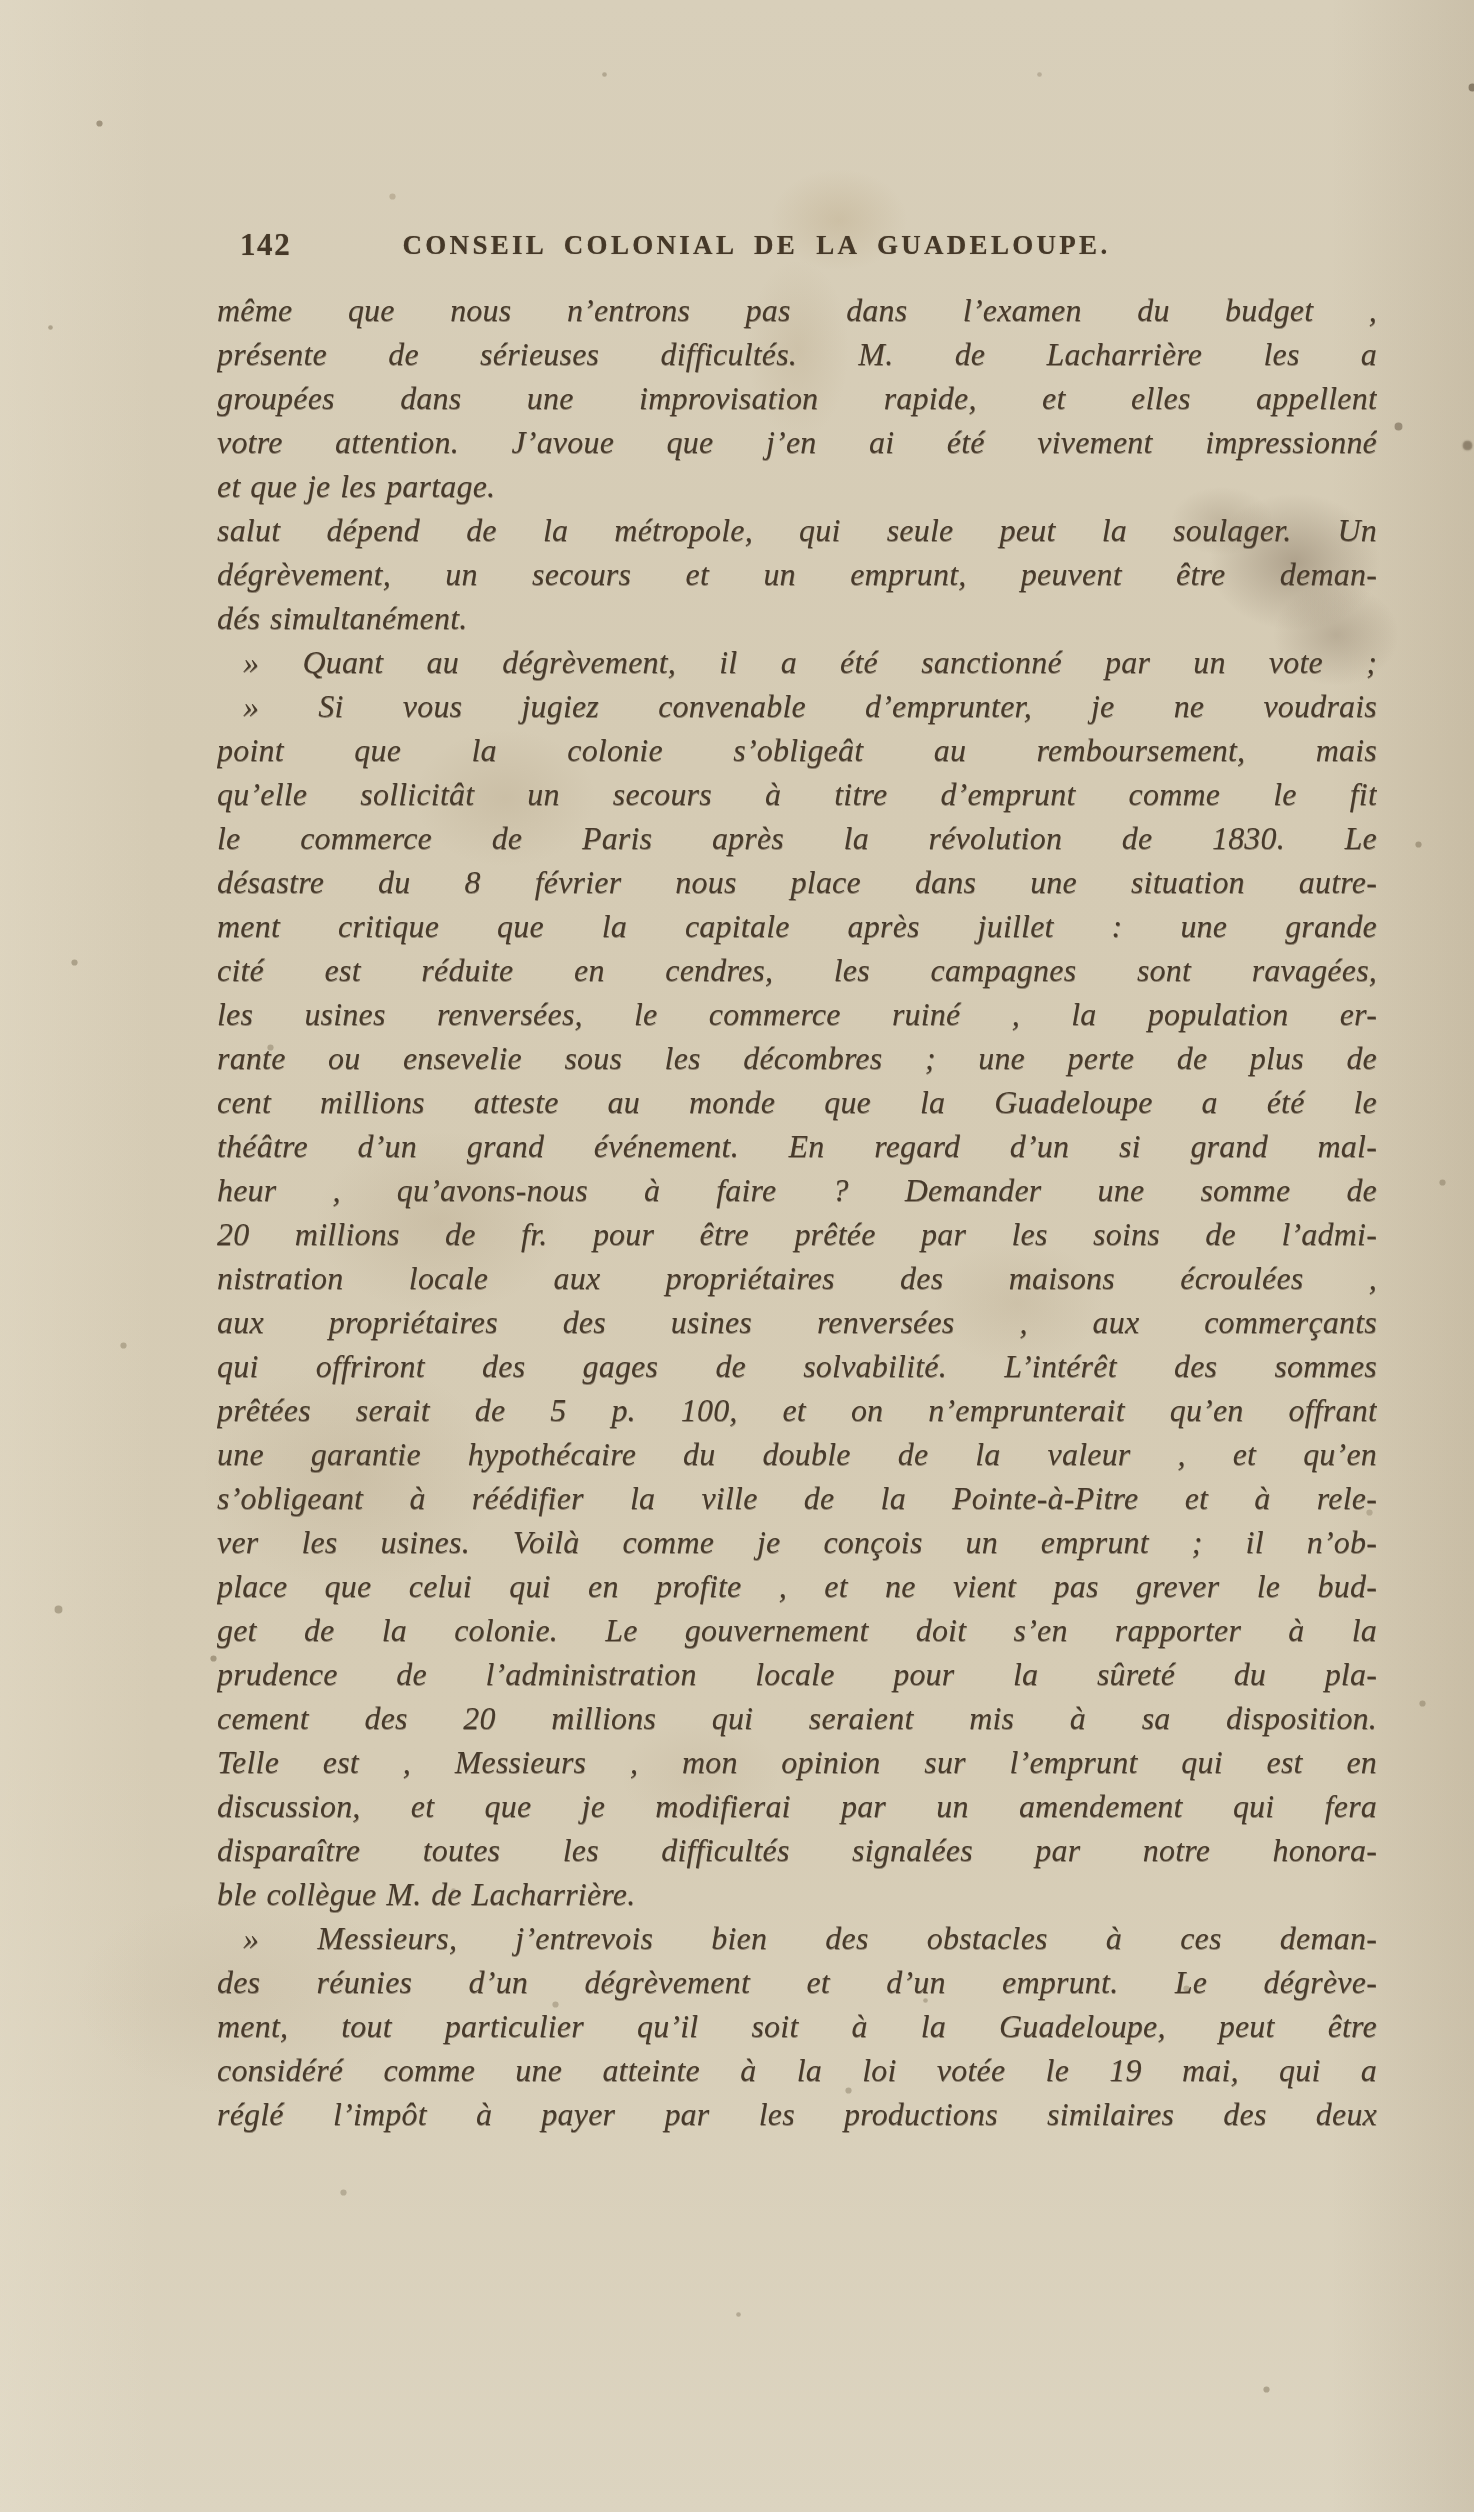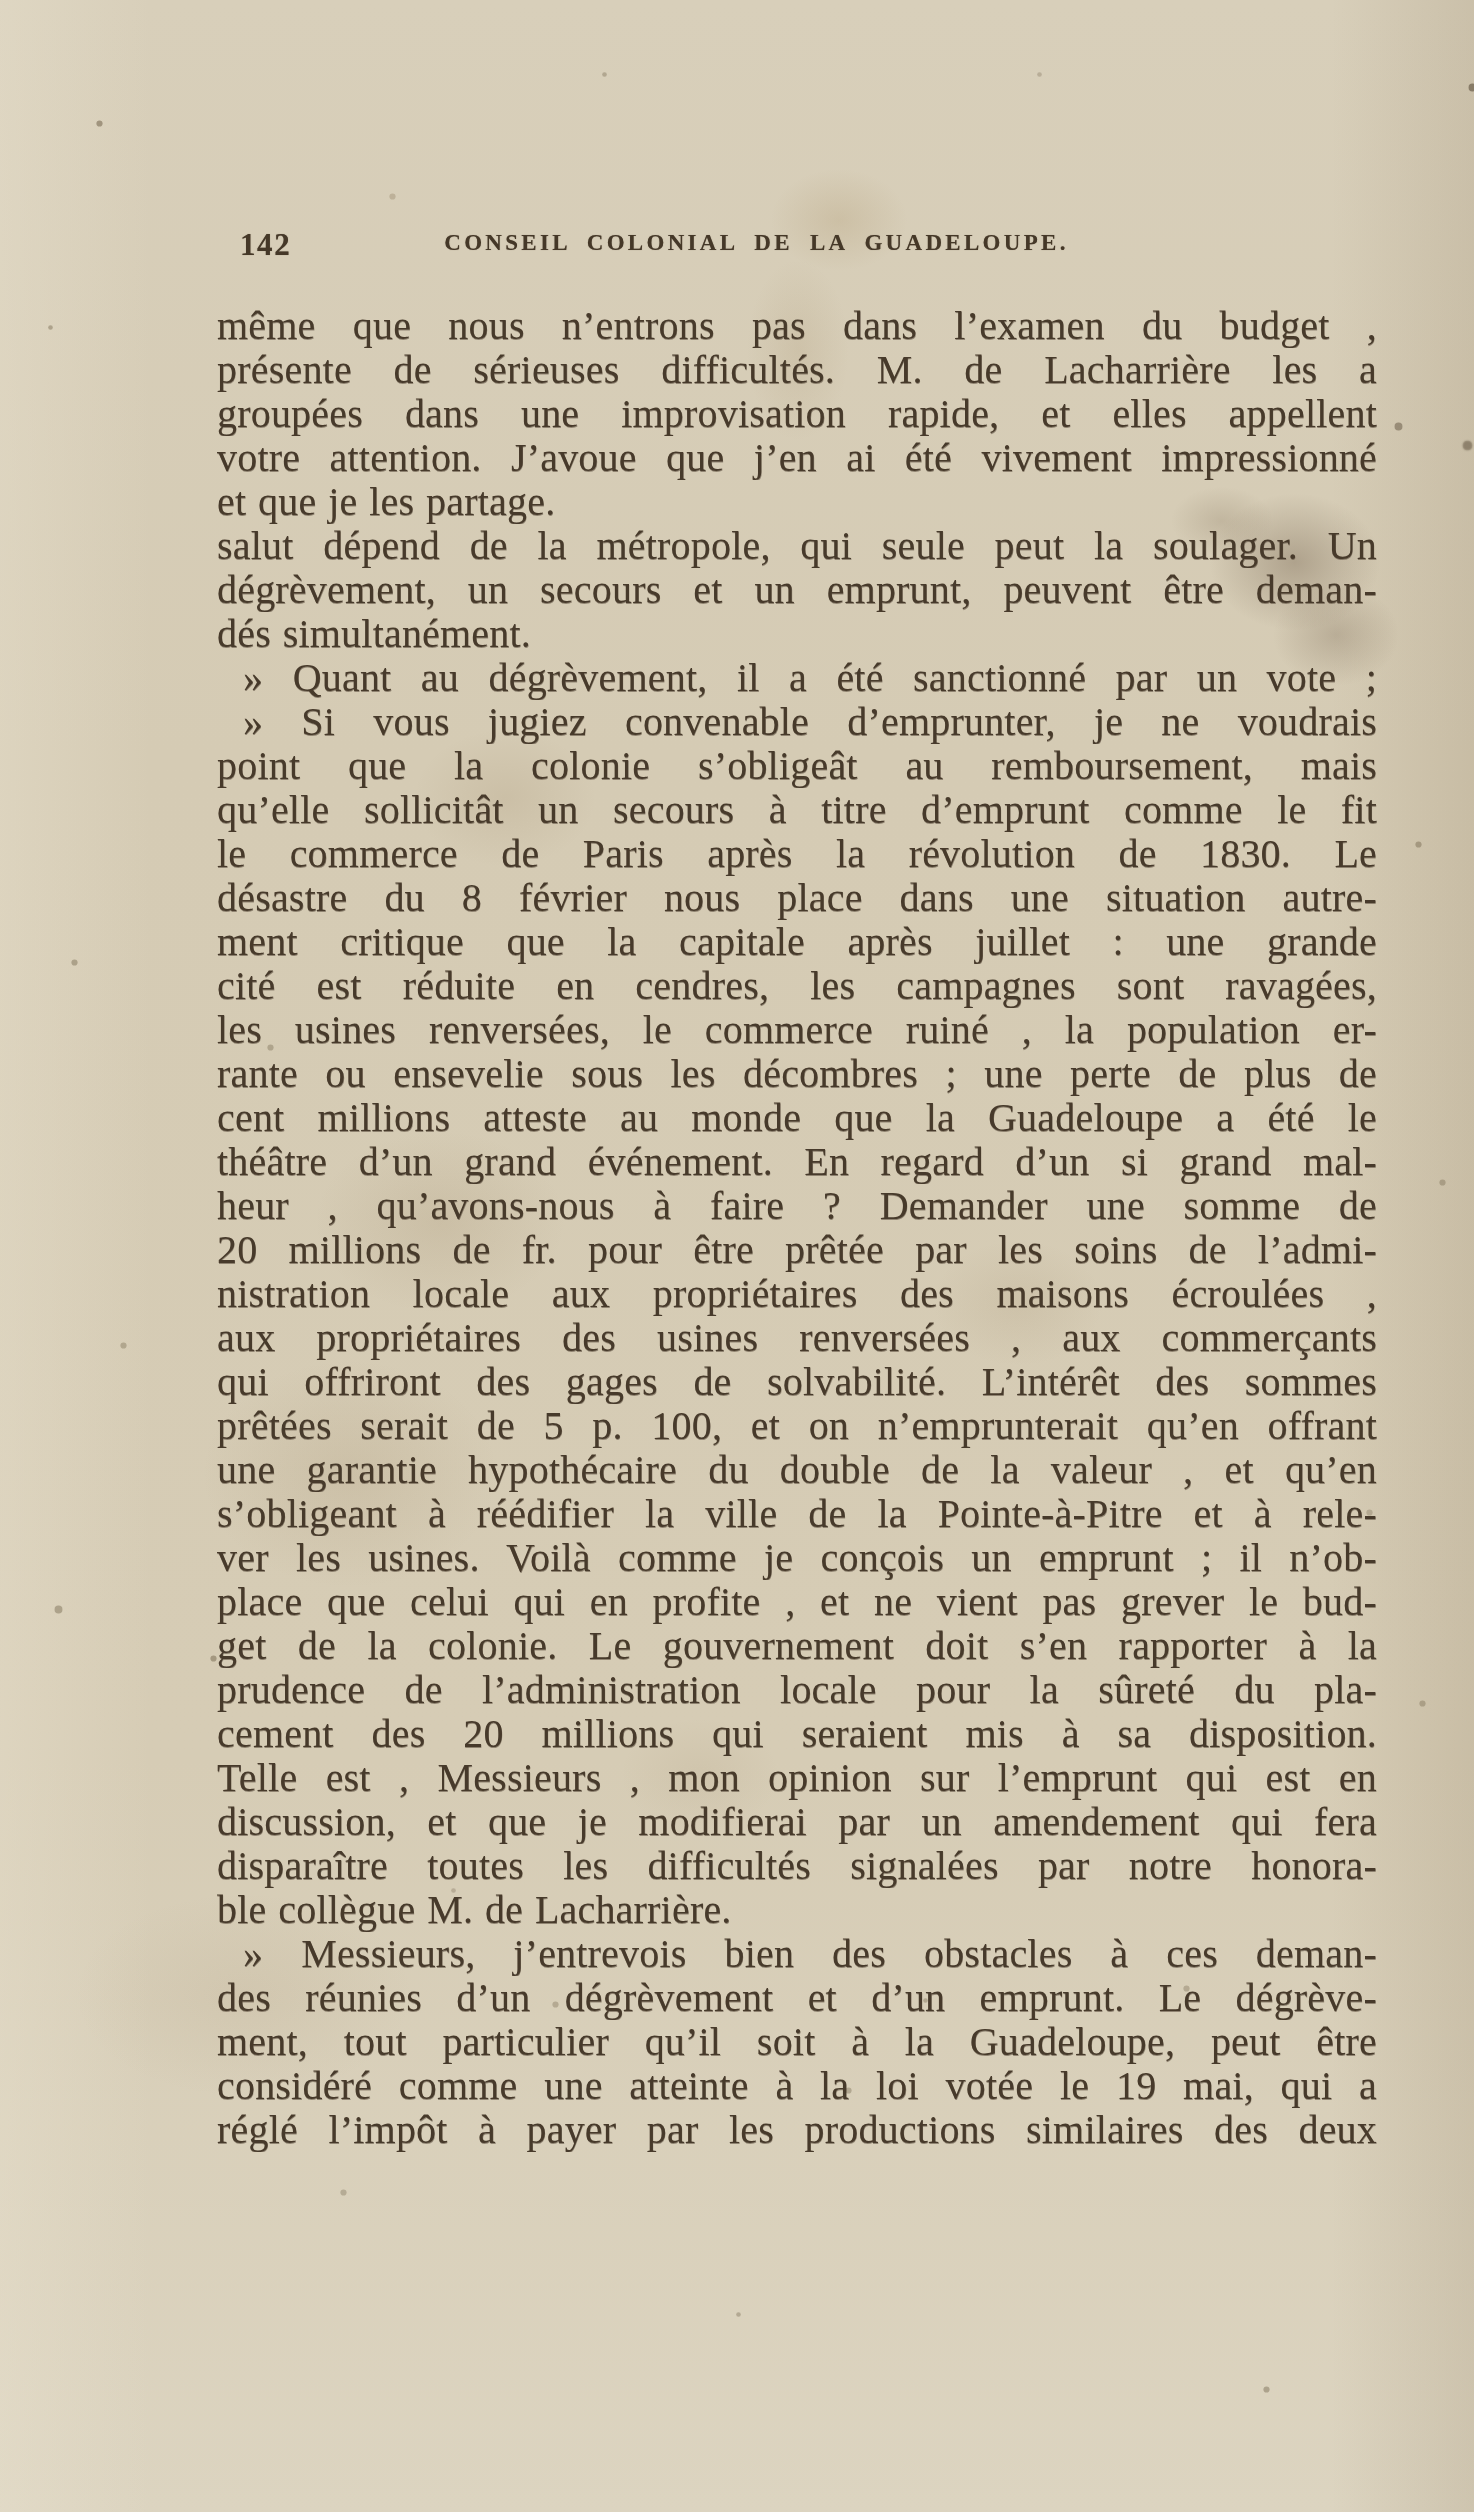--- a/index.html
+++ b/index.html
@@ -34,31 +34,32 @@
     color:#453828;
   }
   .page-number{
     position:absolute; left:23px; top:4.9px;
     font-size:31px; font-weight:bold; letter-spacing:1.6px;
     text-shadow:0 0 0.8px rgba(69,56,40,.6);
   }
   .running-title{
     position:absolute; left:0; right:81px; top:8.1px;
     text-align:center;
-    font-size:23px; font-weight:bold;
+    font-size:27px; font-weight:bold;
     letter-spacing:3.3px; word-spacing:8.1px;
     text-shadow:0 0 0.8px rgba(69,56,40,.55);
   }
   .body-text{
-    position:absolute; left:217px; top:304px; width:1160px;
+    position:absolute; left:217px; top:288px; width:1160px;
     color:#473a2b;
-    font-size:40px;
+    font-size:32px;
     text-shadow:0.3px 0.6px 0.6px rgba(71,58,44,.5);
     word-spacing:1.6px;
     letter-spacing:0.2px;
+    font-style:italic;
   }
   .line{
     height:44px; line-height:44px;
     overflow:hidden;
     text-align:justify; text-align-last:justify;
   }
   .line.start{ text-indent:26px; }
   .line.end{ text-align-last:left; }
   
   .specks{

